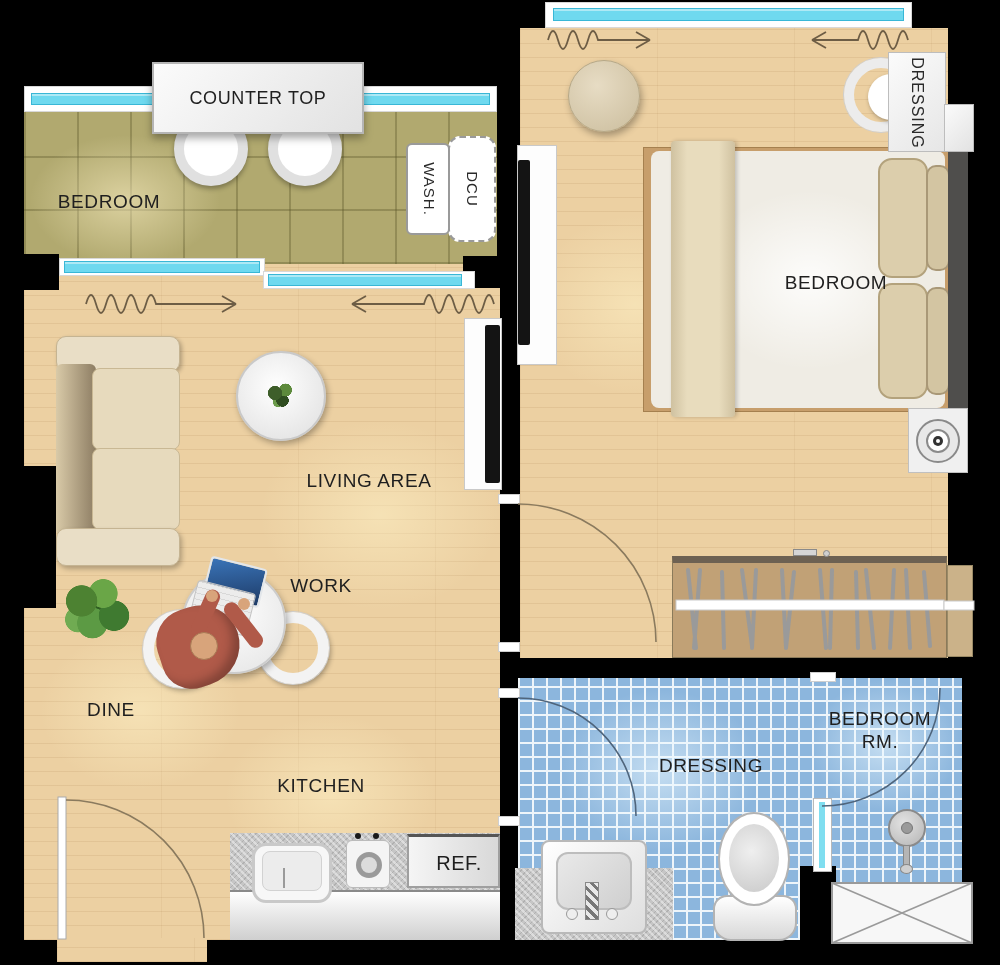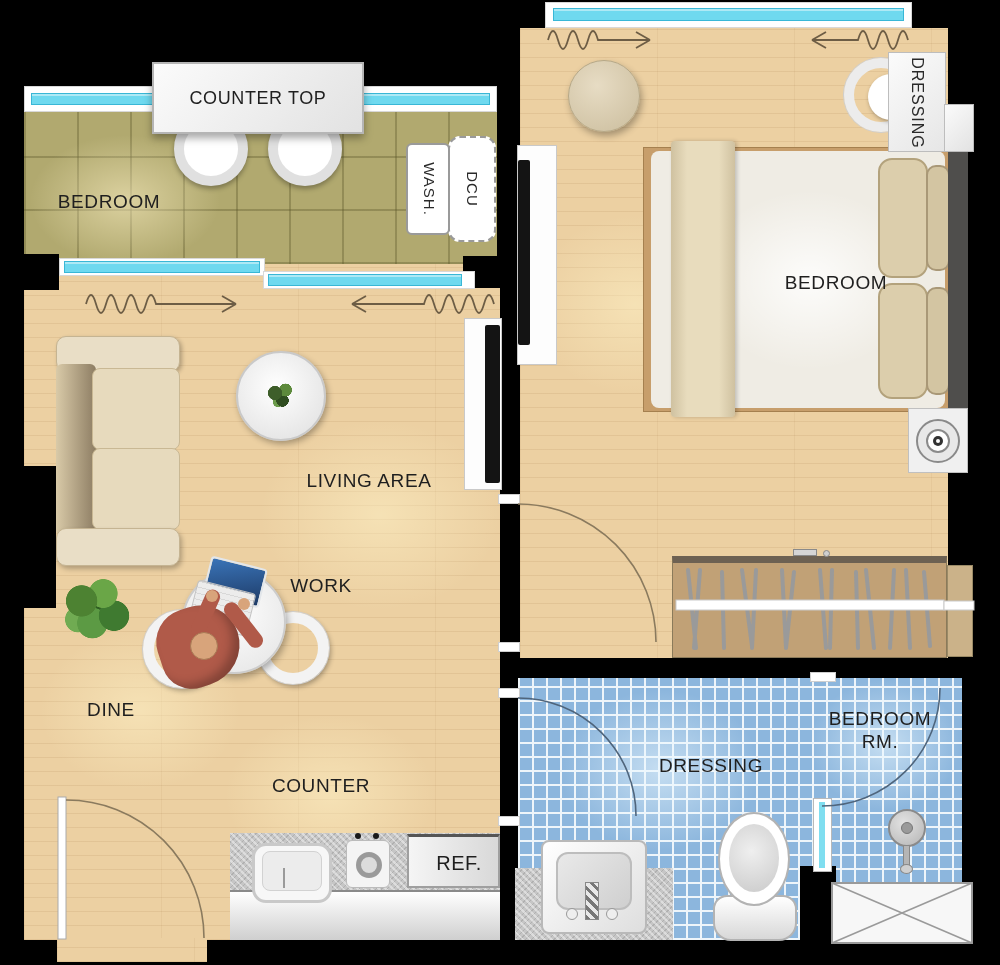--- a/index.html
+++ b/index.html
@@ -217,20 +217,20 @@
     <g>
       <rect x="832" y="883" width="140" height="60" fill="#f7f7f7" stroke="#9a9a9a" stroke-width="2"></rect>
       <path d="M832 883 L972 943 M972 883 L832 943" stroke="#9a9a9a" stroke-width="1.6"></path>
     </g>
   </svg>
 
   <span class="label" style="left:109px;top:202px;">BEDROOM</span>
   <span class="label" style="left:369px;top:481px;">LIVING AREA</span>
   <span class="label" style="left:321px;top:586px;">WORK</span>
   <span class="label" style="left:111px;top:710px;">DINE</span>
-  <span class="label" style="left:321px;top:786px;">COUNTER</span>
+  <span class="label" style="left:321px;top:786px;">KITCHEN</span>
   <span class="label" style="left:459px;top:863px;font-size:20px;">REF.</span>
   <span class="label" style="left:836px;top:283px;">BEDROOM</span>
   <span class="label" style="left:711px;top:766px;">DRESSING</span>
   <span class="label" style="left:880px;top:719px;">BEDROOM</span>
   <span class="label" style="left:880px;top:742px;">RM.</span>
 
 </div>
 
 </body></html>

